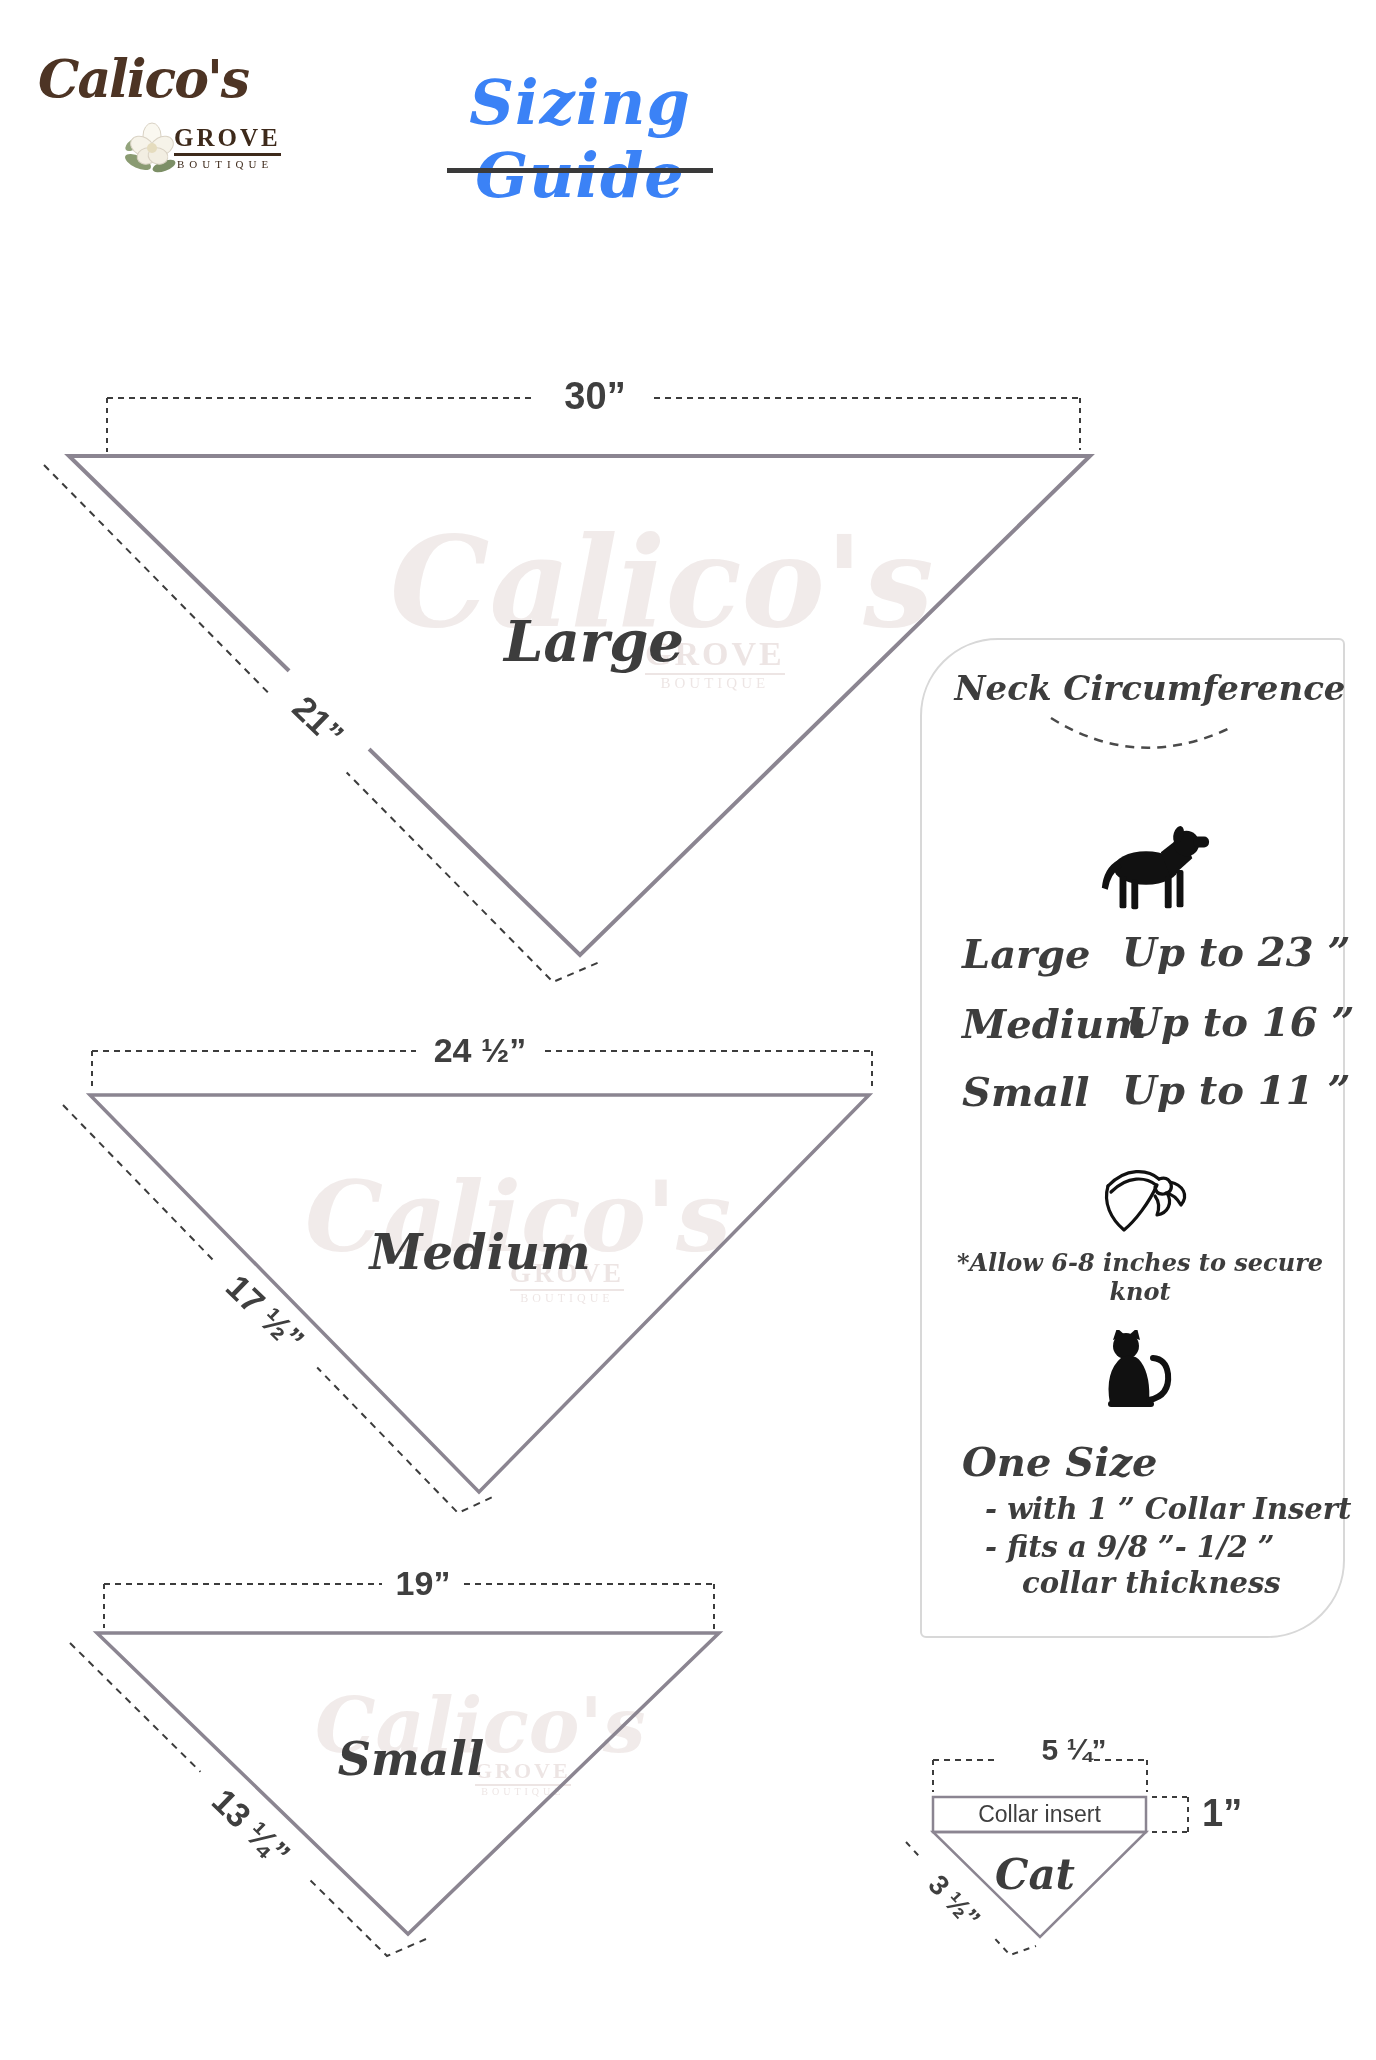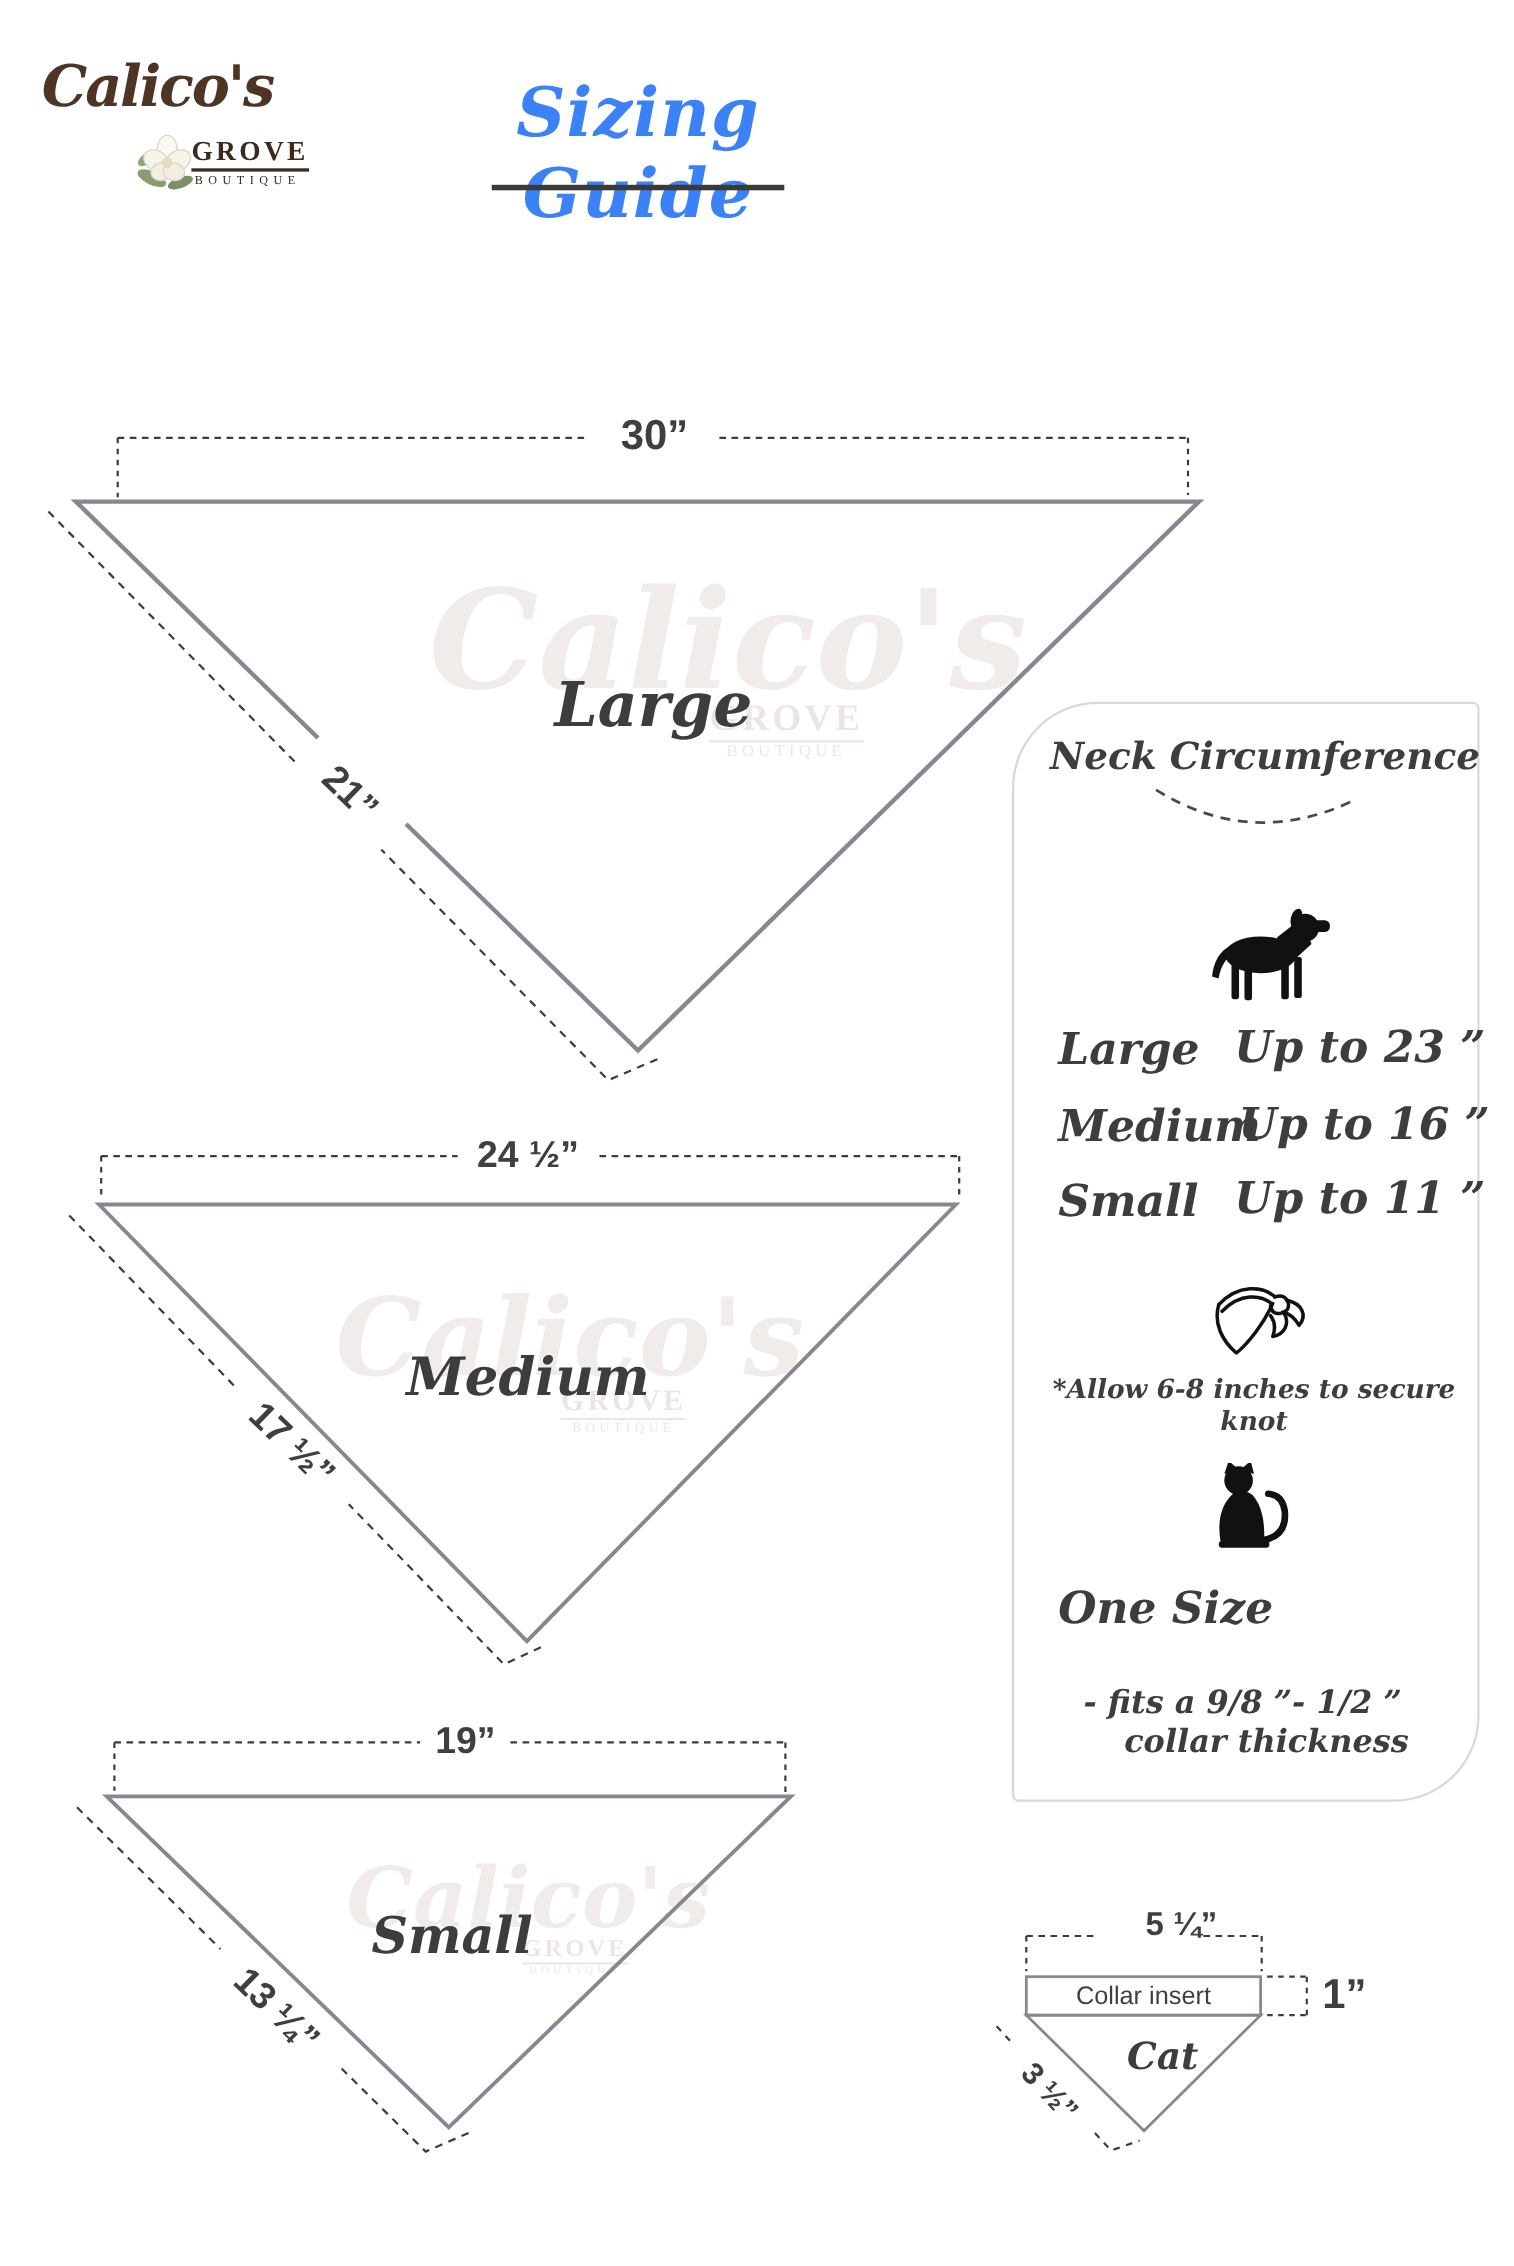--- a/index.html
+++ b/index.html
@@ -197,22 +197,23 @@
       <polygon points="13,10 17,-2 26,6"></polygon>
       <polygon points="28,6 37,-2 40,10"></polygon>
       <circle cx="26" cy="16" r="13"></circle>
       <path d="M10,74 Q4,42 22,27 Q35,23 41,32 Q51,46 49,74 Z"></path>
       <rect x="8" y="71" width="46" height="6" rx="3"></rect>
     </g>
     <path d="M49,70 Q70,66 68,44 Q66,29 53,28" fill="none" stroke="#111111" stroke-width="6" stroke-linecap="round"></path>
   </svg>
 
   <div class="abs script" style="left:962px;top:1438px;font-size:40px;">One Size</div>
+  <div class="abs script" style="left:985px;top:1492px;font-size:29px;">- with 1 ” Collar Insert</div>
   <div class="abs script" style="left:985px;top:1530px;font-size:29px;">- fits a 9/8 ”- 1/2 ”</div>
   <div class="abs script" style="left:1022px;top:1566px;font-size:29px;text-align:right;">collar thickness</div>
 
   <div class="abs meas center" style="left:1009px;top:1733px;width:130px;font-size:30px;text-align:center;">5 ¼”</div>
   <div class="abs" style="left:933px;top:1797px;width:213px;height:35px;display:flex;align-items:center;justify-content:center;font-size:23px;color:#3f3f3f;font-family:'Liberation Sans',sans-serif;">Collar insert</div>
   <div class="abs meas" style="left:1202px;top:1792px;font-size:38px;">1”</div>
-  <div class="abs script center" style="left:982px;top:1850px;width:150px;font-size:34px;">Cat</div>
+  <div class="abs script center" style="left:960px;top:1850px;width:150px;font-size:42px;">Cat</div>
   <div class="abs meas center rot" style="left:900px;top:1886px;width:92px;font-size:28px;transform:rotate(47deg);">3 ½”</div>
 
 </div>
 
 </body></html>

